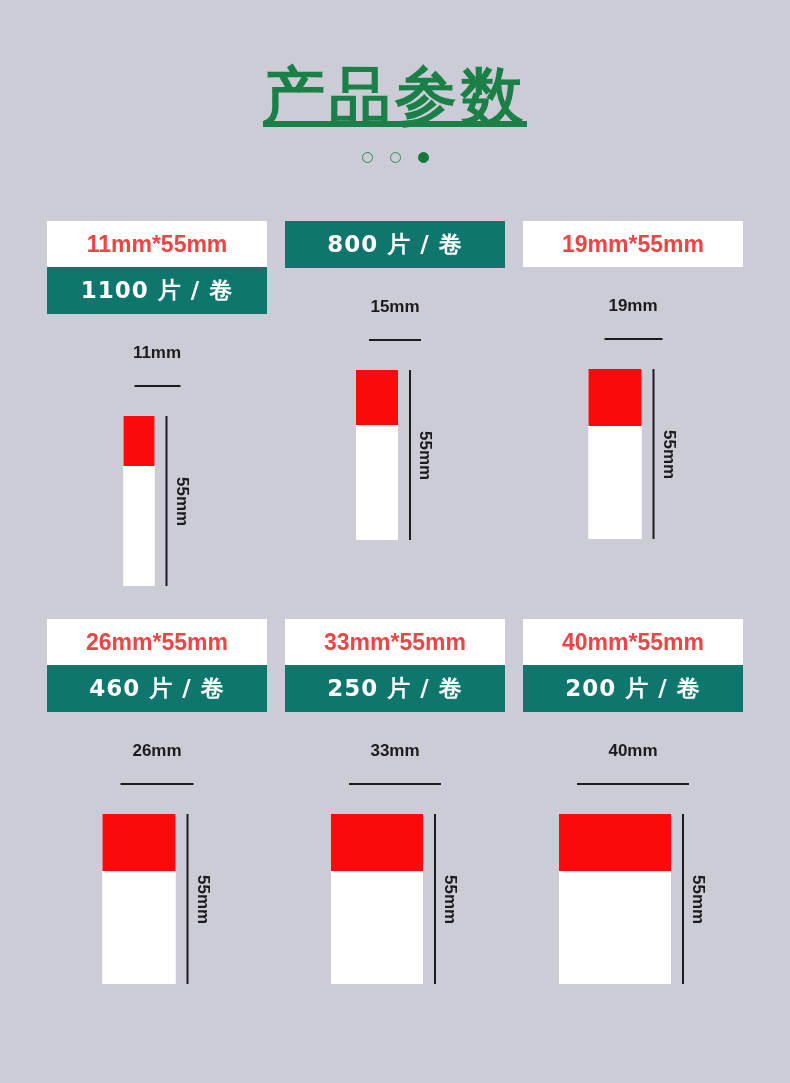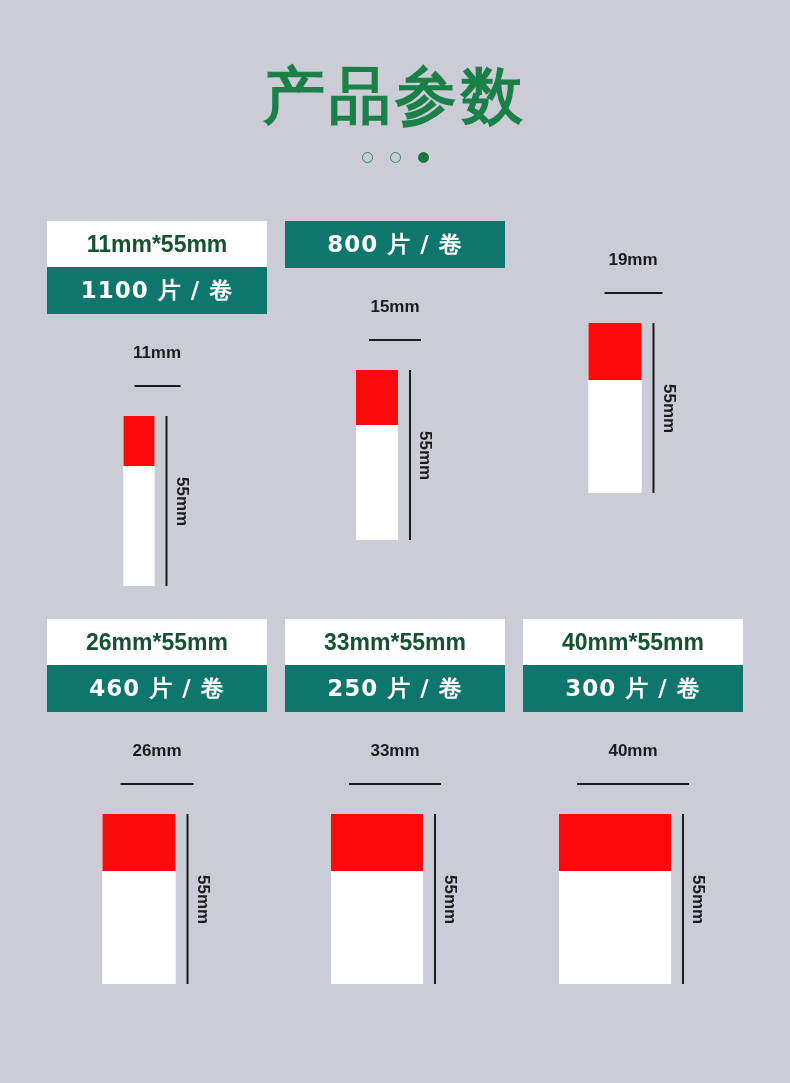--- a/index.html
+++ b/index.html
@@ -19,20 +19,21 @@
     text-align: center;
   }
 
   .page-title {
     font-size: 62px;
     font-weight: bold;
     color: #1a8048;
     letter-spacing: 4px;
     line-height: 1.1;
     font-family: "DejaVu Sans", "Liberation Sans", sans-serif;
+    text-decoration: underline;
   }
 
   .dots {
     margin-top: 22px;
     display: flex;
     justify-content: center;
     align-items: center;
     gap: 17px;
   }
   .dot {
@@ -67,21 +68,21 @@
   
   .card {
     width: 220px;
   }
   .card-top {
     background: #ffffff;
     height: 46px;
     display: flex;
     align-items: center;
     justify-content: center;
-    color: #14532d;
+    color: #ef4444;
     font-size: 23px;
     font-weight: bold;
     letter-spacing: 0px;
   }
   .card-bottom {
     background: #0f766e;
     height: 47px;
     display: flex;
     align-items: center;
     justify-content: center;
@@ -219,20 +220,21 @@
             <div class="h-rule"></div>
             <div class="h-label">55mm</div>
           </div>
         </div>
       </div>
     </div>
   </div>
 
   <div class="group">
     <div class="card">
+      <div class="card-top">19mm*55mm</div>
     </div>
     <div class="diagram">
       <div class="dia-inner">
         <div class="w-label">19mm</div>
         <div class="w-rule" style="width:58px;"></div>
         <div class="shape-row">
           <div class="label-shape" style="width:53px;">
             <div class="label-red" style="height:57px;"></div>
             <div class="label-white"></div>
           </div>
@@ -291,21 +293,21 @@
             <div class="h-label">55mm</div>
           </div>
         </div>
       </div>
     </div>
   </div>
 
   <div class="group">
     <div class="card">
       <div class="card-top">40mm*55mm</div>
-      <div class="card-bottom">300 片 / 卷</div>
+      <div class="card-bottom">200 片 / 卷</div>
     </div>
     <div class="diagram">
       <div class="dia-inner">
         <div class="w-label">40mm</div>
         <div class="w-rule" style="width:112px;"></div>
         <div class="shape-row">
           <div class="label-shape" style="width:112px;">
             <div class="label-red" style="height:57px;"></div>
             <div class="label-white"></div>
           </div>

